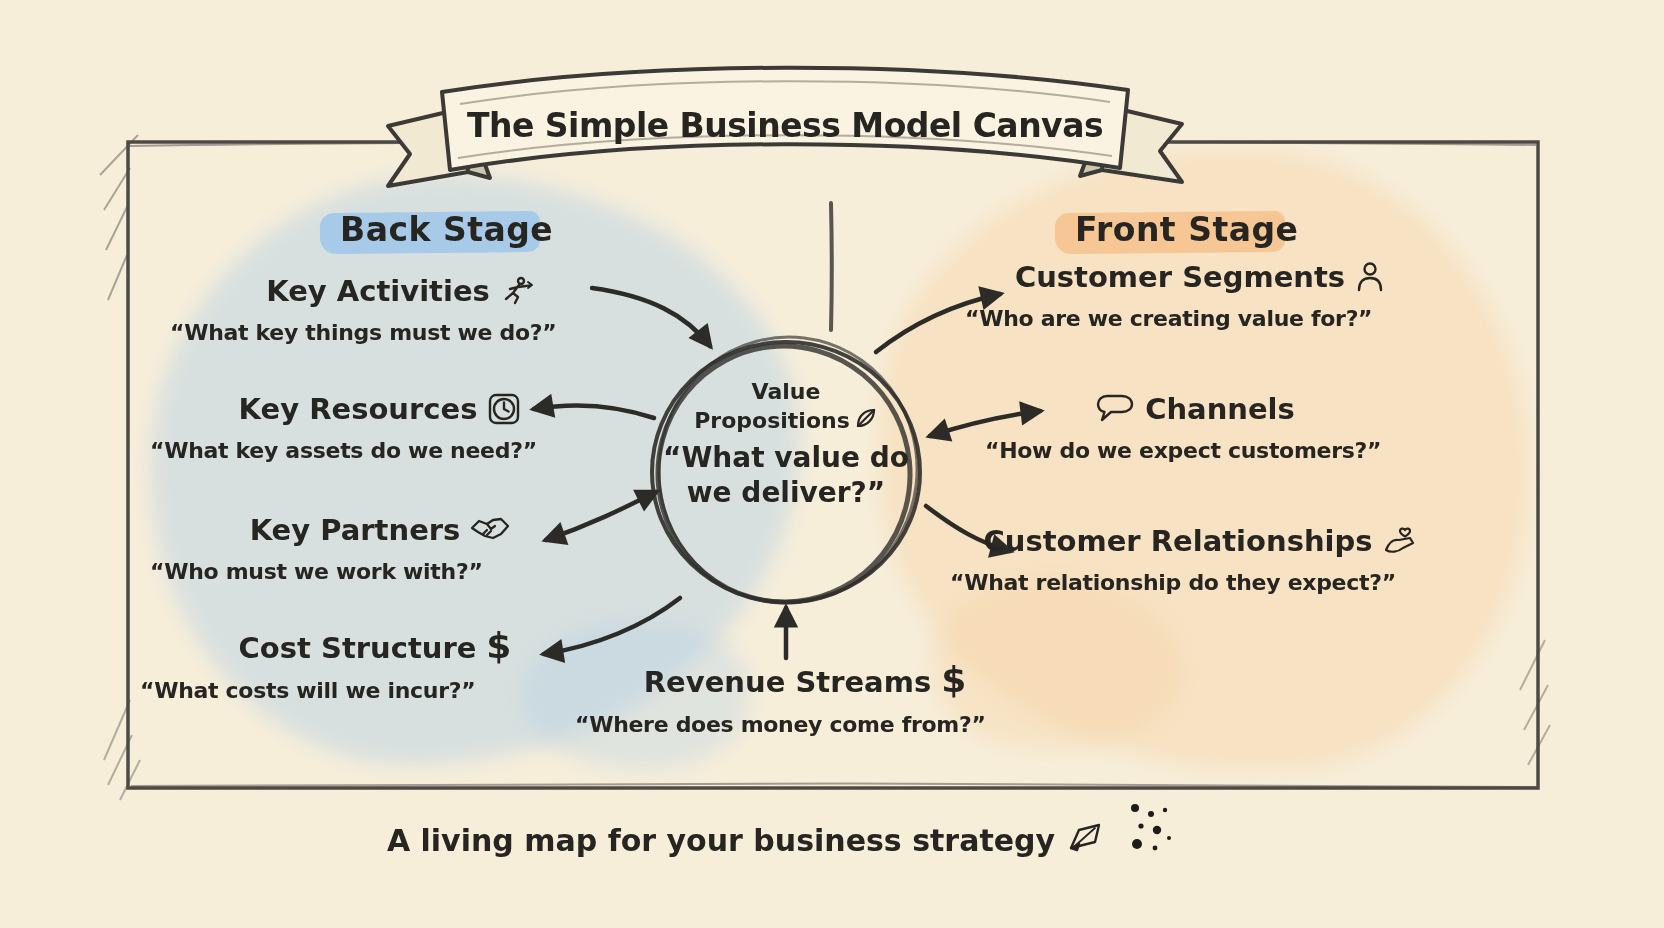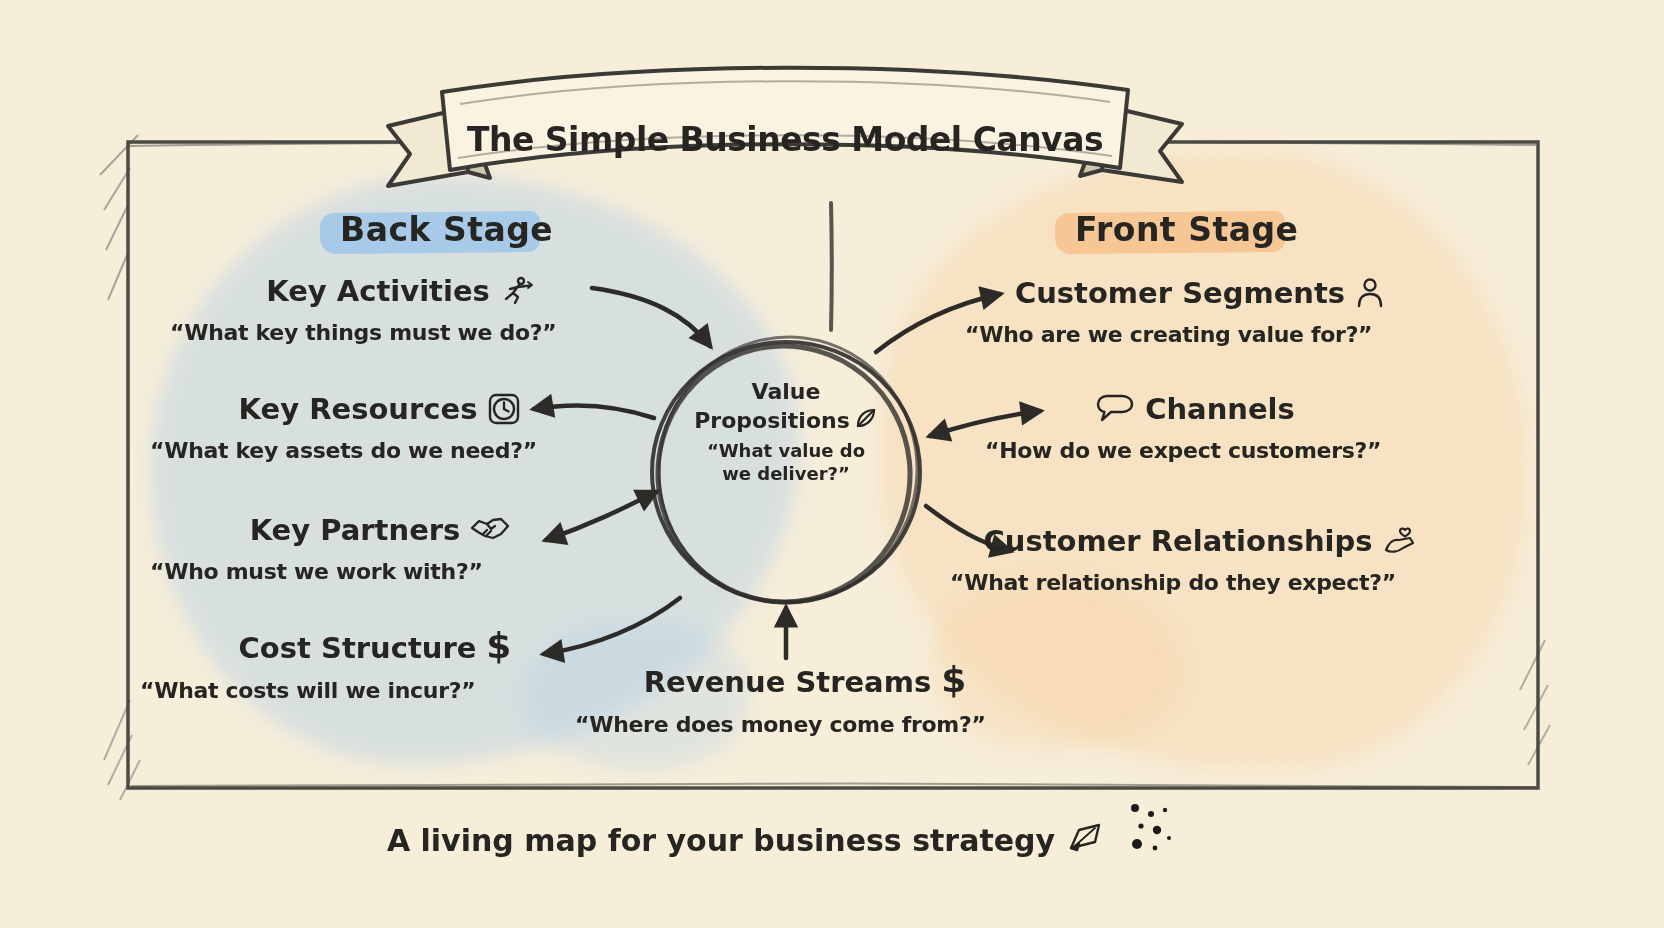--- a/index.html
+++ b/index.html
@@ -54,29 +54,29 @@
     font-size: 29px; font-weight: 700; white-space: nowrap;
     display: flex; align-items: center; justify-content: center; gap: 10px;
   }
   .item-q { font-size: 22px; font-weight: 700; white-space: nowrap; margin-top: 12px; letter-spacing: -0.3px; }
   .dollar { font-size: 36px; font-weight: 800; line-height: 1; transform: translateY(-2px); }
   .icon-svg { flex: 0 0 auto; }
 
   
   .banner-wrap { position: absolute; left: 380px; top: 46px; width: 810px; height: 150px; z-index: 6; }
   .banner-title {
-    position: absolute; left: 0; right: 0; top: 74px; text-align: center;
+    position: absolute; left: 0; right: 0; top: 60px; text-align: center;
     font-size: 33px; font-weight: 700; letter-spacing: -0.5px; white-space: nowrap; z-index: 7;
   }
 
   
   .center-text { position: absolute; left: 646px; top: 378px; width: 280px; text-align: center; z-index: 5; }
   .center-label { font-size: 22px; font-weight: 700; line-height: 1.25; }
   .center-label .leaf-inline { vertical-align: -2px; margin-left: 4px; }
-  .center-q { font-size: 18px; font-weight: 700; line-height: 1.25; margin-top: 6px; }
+  .center-q { font-size: 28px; font-weight: 700; line-height: 1.25; margin-top: 6px; }
 
   .footer {
     position: absolute; left: 0; top: 802px; width: 1560px; z-index: 5;
     display: flex; align-items: flex-end; justify-content: center; gap: 12px;
   }
   .footer-caption { font-size: 30px; font-weight: 700; white-space: nowrap; }
 </style>
 </head>
 <body>
 
@@ -196,21 +196,21 @@
       <path d="M4 20 C4 9, 12 4, 20 4 C20 13, 13 20, 4 20 Z"></path>
       <path d="M4 20 C10 14, 15 9, 20 4"></path>
     </svg>
   </div>
   <div class="center-q">
     <span>“What value do</span><br>
     <span>we deliver?”</span>
   </div>
 </div>
 
-<div class="item" style="left:965px; top:276px; width:470px;">
+<div class="item" style="left:965px; top:260px; width:470px;">
   <div class="item-label">
     <span>Customer Segments</span>
     <svg class="icon-svg" width="30" height="32" viewBox="0 0 30 32" fill="none" stroke="#262521" stroke-width="2.4" stroke-linecap="round">
       <circle cx="15" cy="8" r="5.5"></circle>
       <path d="M4 29 C4 20, 9 17, 15 17 C21 17, 26 20, 26 29"></path>
     </svg>
   </div>
   <div class="item-q">“Who are we creating value for?”</div>
 </div>
 

